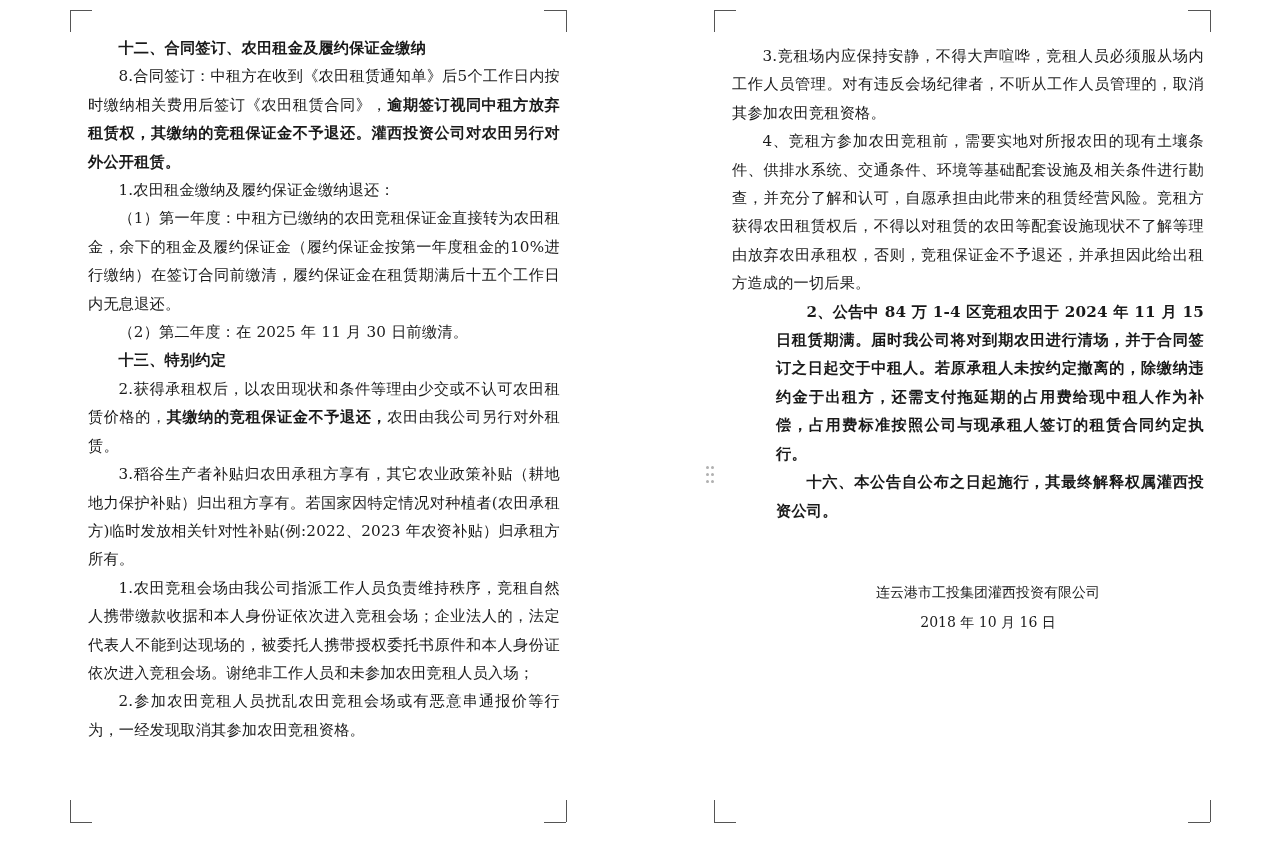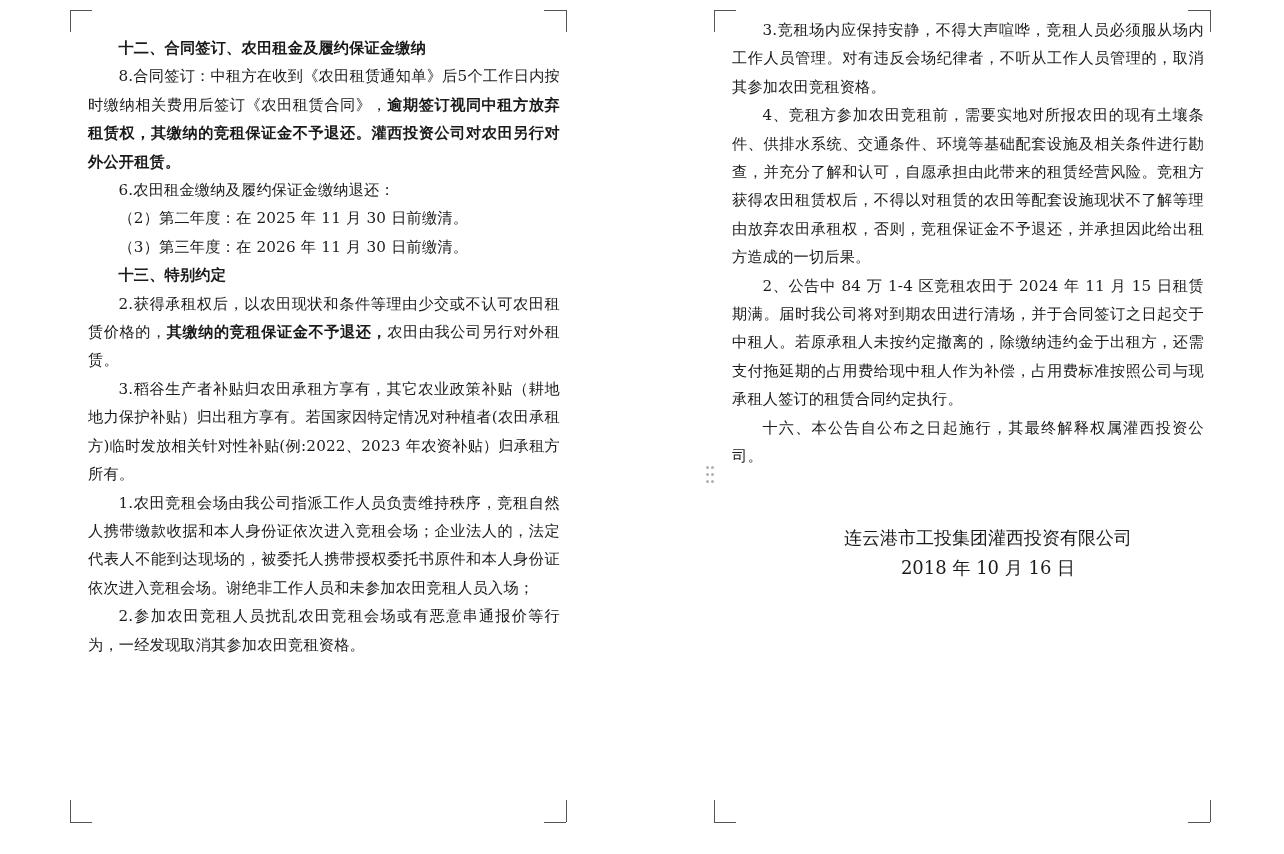--- a/index.html
+++ b/index.html
@@ -39,41 +39,42 @@
     position: absolute;
     box-sizing: border-box;
   }
   .page-left .content {
     left: 88px;
     top: 34px;
     width: 472px;
   }
   .page-right .content {
     left: 96px;
-    top: 16px;
+    top: 42px;
     width: 472px;
   }
   p {
     margin: 0;
     font-size: 15.2px;
     line-height: 28.4px;
     color: #1a1a1a;
     text-align: justify;
     text-justify: inter-ideograph;
     letter-spacing: 0.2px;
   }
   p.indent {
     text-indent: 2em;
   }
   p.heading {
     text-indent: 2em;
     font-weight: bold;
   }
   p.bold {
-    font-weight: normal;
+    font-weight: bold;
+    margin-left: 44px;
   }
   .b {
     font-weight: bold;
   }
   
   .crop {
     position: absolute;
     pointer-events: none;
   }
   .crop .h {
@@ -86,21 +87,21 @@
     position: absolute;
     background: #555;
     width: 1px;
     height: 22px;
   }
   .sig-block {
     margin-top: 52px;
   }
   .sig-line {
     text-align: center;
-    font-size: 18px;
+    font-size: 14px;
     line-height: 30px;
     color: #1a1a1a;
     padding-left: 40px;
   }
   .drag-handle {
     position: absolute;
     left: 706px;
     top: 466px;
     width: 12px;
     height: 22px;
@@ -141,26 +142,26 @@
       <div class="h" style="left:22px;top:22px;"></div>
       <div class="v" style="left:44px;top:0;"></div>
     </div>
 
     <div class="content">
 
       <p class="heading sp-top">十二、合同签订、农田租金及履约保证金缴纳</p>
 
       <p class="indent"><span>8.合同签订：中租方在收到《农田租赁通知单》后5个工作日内按时缴纳相关费用后签订《农田租赁合同》，</span><span class="b">逾期签订视同中租方放弃租赁权，其缴纳的竞租保证金不予退还。灌西投资公司对农田另行对外公开租赁。</span></p>
 
-      <p class="indent">6.农田租金缴纳及履约保证金缴纳退还：</p>
-
+      <p class="indent">1.农田租金缴纳及履约保证金缴纳退还：</p>
+
+      <p class="indent">（1）第一年度：中租方已缴纳的农田竞租保证金直接转为农田租金，余下的租金及履约保证金（履约保证金按第一年度租金的10%进行缴纳）在签订合同前缴清，履约保证金在租赁期满后十五个工作日内无息退还。</p>
 
       <p class="indent">（2）第二年度：在 2025 年 11 月 30 日前缴清。</p>
 
-      <p class="indent">（3）第三年度：在 2026 年 11 月 30 日前缴清。</p>
 
       <p class="heading">十三、特别约定</p>
 
 
       <p class="indent"><span>2.获得承租权后，以农田现状和条件等理由少交或不认可农田租赁价格的，</span><span class="b">其缴纳的竞租保证金不予退还，</span><span>农田由我公司另行对外租赁。</span></p>
 
       <p class="indent">3.稻谷生产者补贴归农田承租方享有，其它农业政策补贴（耕地地力保护补贴）归出租方享有。若国家因特定情况对种植者(农田承租方)临时发放相关针对性补贴(例:2022、2023 年农资补贴）归承租方所有。</p>
 
 
       <p class="indent">1.农田竞租会场由我公司指派工作人员负责维持秩序，竞租自然人携带缴款收据和本人身份证依次进入竞租会场；企业法人的，法定代表人不能到达现场的，被委托人携带授权委托书原件和本人身份证依次进入竞租会场。谢绝非工作人员和未参加农田竞租人员入场；</p>

